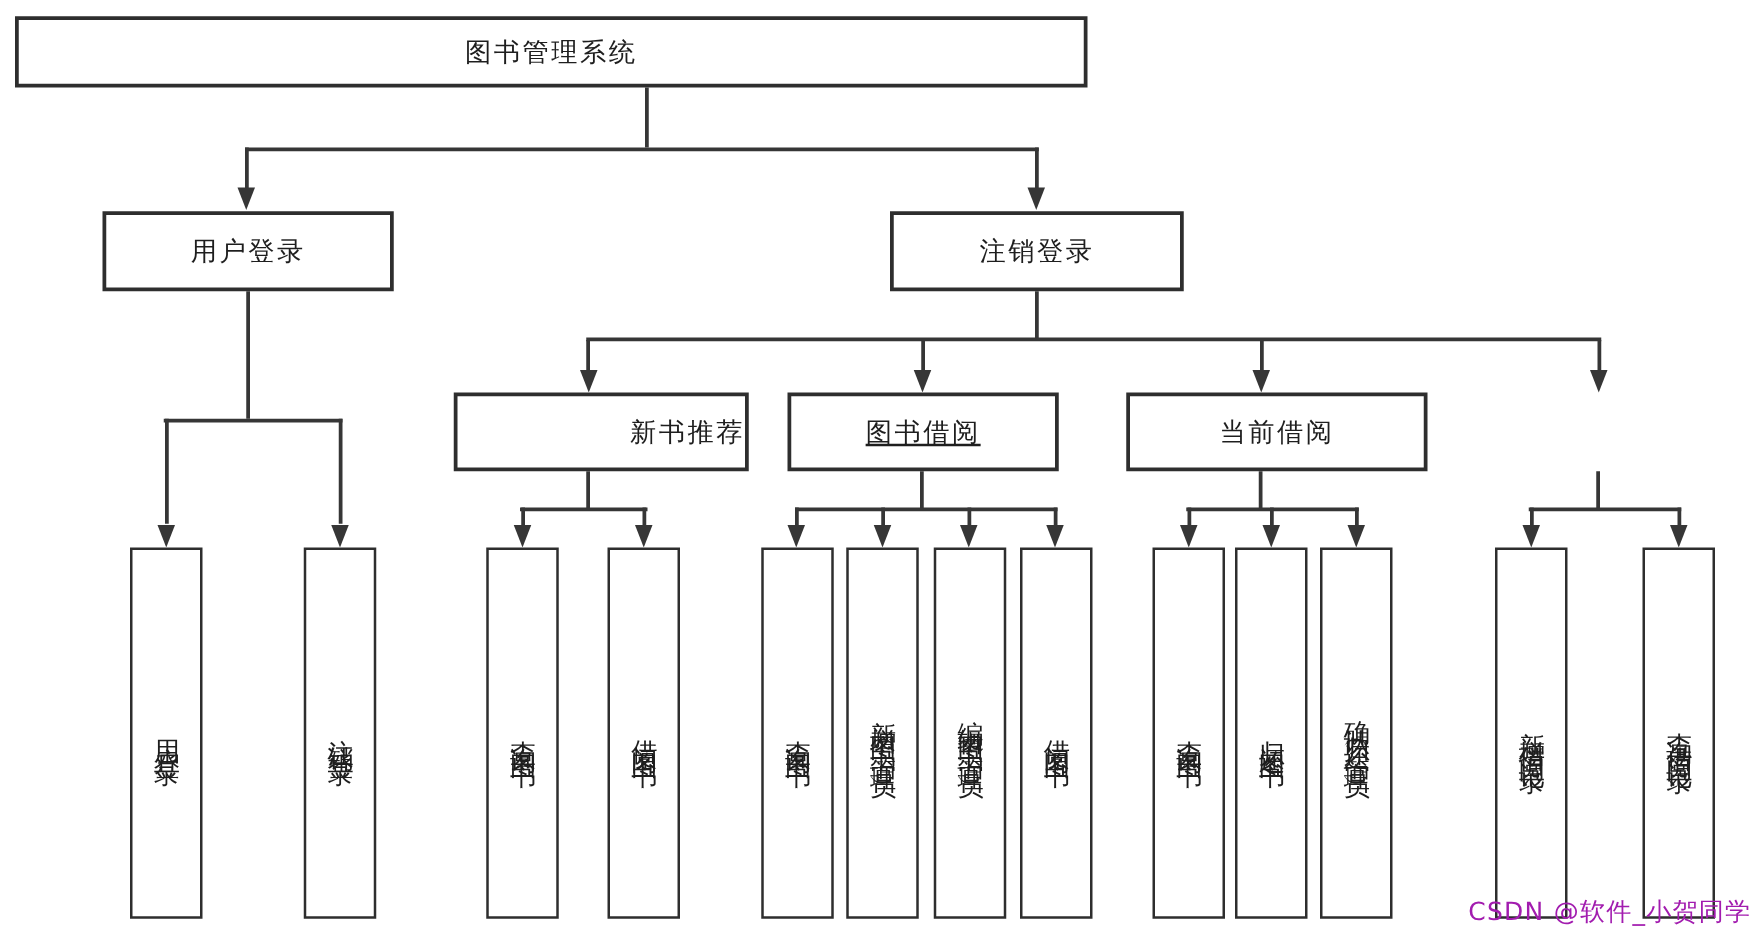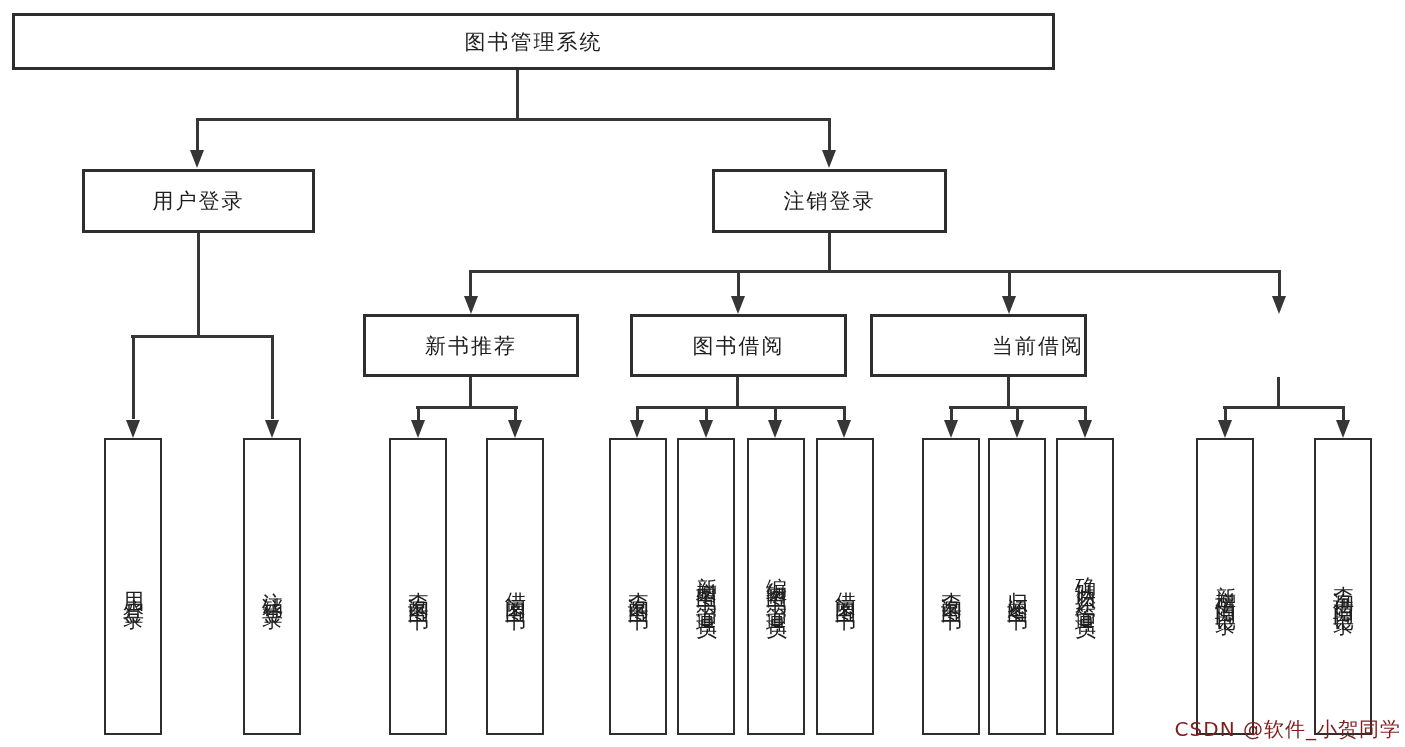--- a/index.html
+++ b/index.html
@@ -32,32 +32,32 @@
   .ahead{
     position:absolute;width:0;height:0;
     border-left:7px solid transparent;
     border-right:7px solid transparent;
     border-top:18px solid #363636;
   }
   .watermark{
     position:absolute;
     top:716px;right:4px;
     font-size:20px;
-    color:#7f1d1d;
+    color:#a21caf;
     letter-spacing:1px;
     white-space:nowrap;
     z-index:5;
   }
 </style>
 </head>
 <body>
 
 <div class="stage">
 
-  <div class="box hbox" style="left:12px;top:13px;width:1043px;height:57px;">
+  <div class="box hbox" style="left:12px;top:13px;width:858px;height:57px;">
     <span>图书管理系统</span>
   </div>
 
   <div class="vline" style="left:516px;top:70px;height:48px;"></div>
   <div class="hline" style="left:196px;top:118px;width:635px;"></div>
   <div class="vline" style="left:196px;top:118px;height:36px;"></div>
   <div class="vline" style="left:828px;top:118px;height:36px;"></div>
   <div class="ahead" style="left:190px;top:150px;"></div>
   <div class="ahead" style="left:822px;top:150px;"></div>
 
@@ -79,27 +79,27 @@
   <div class="hline" style="left:469px;top:270px;width:812px;"></div>
   <div class="vline" style="left:469px;top:272px;height:24px;"></div>
   <div class="vline" style="left:737px;top:272px;height:24px;"></div>
   <div class="vline" style="left:1008px;top:272px;height:24px;"></div>
   <div class="vline" style="left:1278px;top:272px;height:24px;"></div>
   <div class="ahead" style="left:464px;top:296px;"></div>
   <div class="ahead" style="left:731px;top:296px;"></div>
   <div class="ahead" style="left:1002px;top:296px;"></div>
   <div class="ahead" style="left:1272px;top:296px;"></div>
 
-  <div class="box hbox" style="left:363px;top:314px;width:216px;height:63px;">
+  <div class="box hbox" style="left:363px;top:314px;width:236px;height:63px;justify-content:flex-end;">
     <span>新书推荐</span>
   </div>
-  <div class="box hbox" style="left:630px;top:314px;width:217px;height:63px;">
+  <div class="box hbox" style="left:630px;top:314px;width:217px;height:63px;text-decoration:underline;">
     <span>图书借阅</span>
   </div>
-  <div class="box hbox" style="left:870px;top:314px;width:217px;height:63px;justify-content:flex-end;">
+  <div class="box hbox" style="left:901px;top:314px;width:241px;height:63px;">
     <span>当前借阅</span>
   </div>
 
   <div class="vline" style="left:469px;top:377px;height:31px;"></div>
   <div class="hline" style="left:416px;top:406px;width:102px;"></div>
   <div class="vline" style="left:417px;top:406px;height:14px;"></div>
   <div class="vline" style="left:514px;top:406px;height:14px;"></div>
   <div class="ahead" style="left:411px;top:420px;"></div>
   <div class="ahead" style="left:508px;top:420px;"></div>
 

